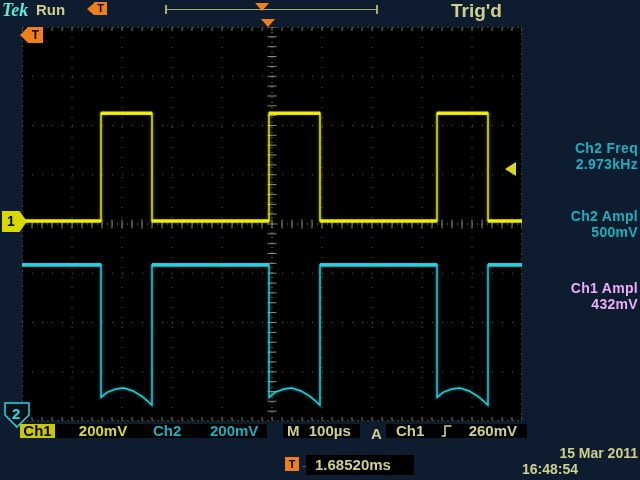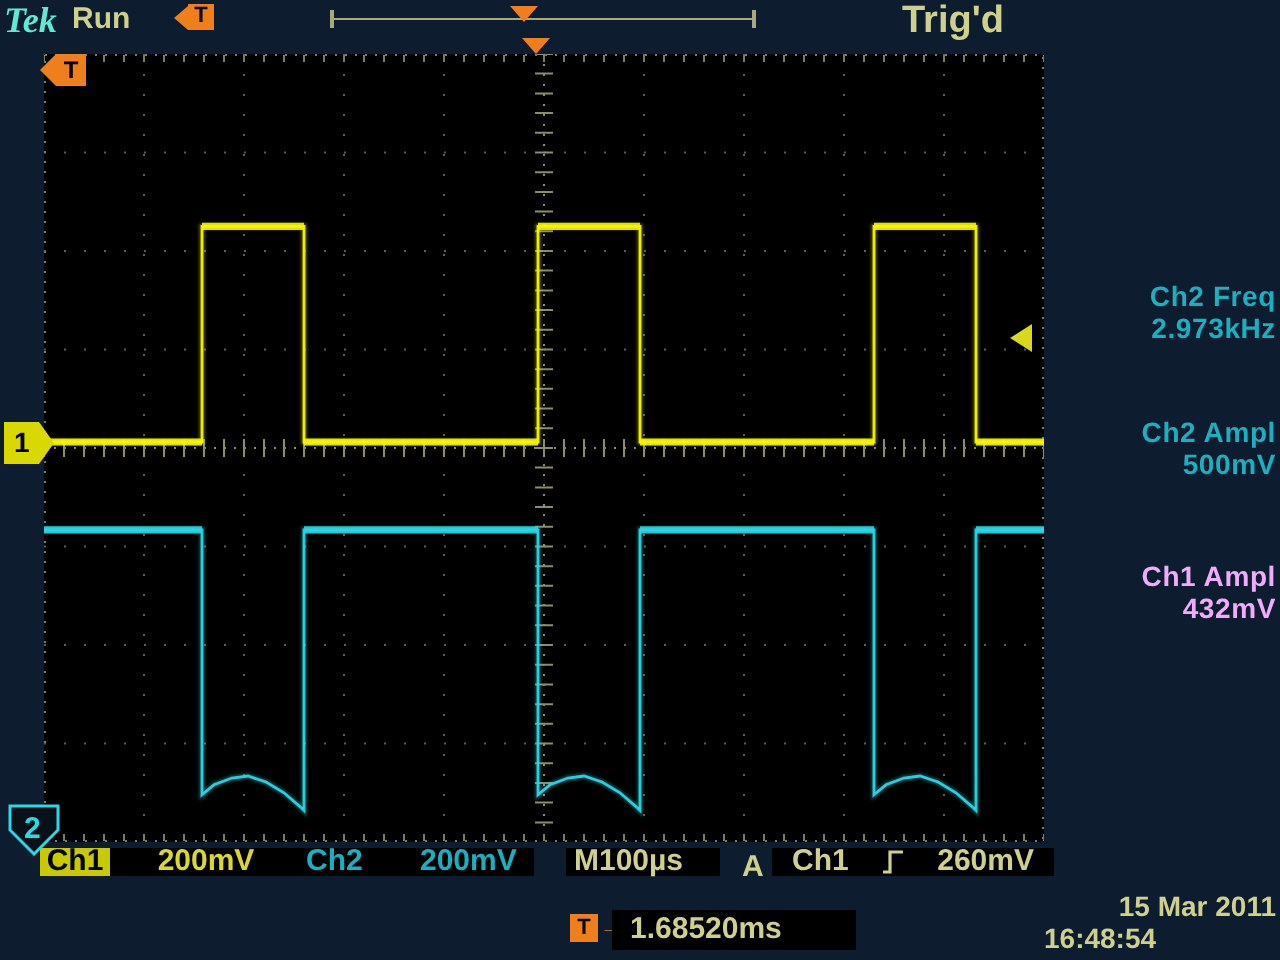--- a/index.html
+++ b/index.html
@@ -40,32 +40,32 @@
   .meas.yellow{color:#f0abfc;}
   .m1{top:140px;} .m2{top:208px;} .m3{top:280px;}
   
   .sbox{position:absolute;top:424px;height:14px;background:#000;font-size:15px;font-weight:bold;
         line-height:18px;display:flex;align-items:center;}
   .ch1-badge{left:20px;width:35px;background:#c9c900;color:#000;justify-content:center;z-index:4;}
   .ch1-scale{left:55px;width:96px;color:#d8d830;justify-content:center;}
   .ch2-box{left:151px;width:116px;color:#1ab0c0;padding-left:2px;box-sizing:border-box;gap:20px;}
   .ch2-box .grow{flex:1;text-align:center;}
   .m-box{left:283px;width:77px;color:#cfcf8e;padding-left:4px;box-sizing:border-box;}
-  .m-box .grow{flex:1;text-align:left;border-radius:9px;}
+  .m-box .grow{flex:1;text-align:center;border-radius:9px;}
   .a-label{left:371px;top:425px;color:#cfcf8e;font-size:15px;font-weight:bold;}
   .trig-box{left:386px;width:141px;color:#cfcf8e;justify-content:space-between;
             padding:0 10px;box-sizing:border-box;}
   
   .delay-group{left:285px;top:457px;display:flex;align-items:center;}
   .delay-group .box{width:14px;height:14px;font-size:11px;line-height:14px;background:#ef7f1a;
                     color:#000;font-weight:bold;text-align:center;}
   .delay-group .arrow-char{color:#c88840;font-size:11px;font-weight:bold;margin:0 1px;}
   .delay-group .tri{width:0;height:0;border-left:5px solid transparent;border-right:5px solid transparent;
                     border-top:7px solid #ef7f1a;}
-  .delay-box{left:306px;top:455px;width:122px;height:20px;background:#000;color:#cfcf8e;
+  .delay-box{left:306px;top:455px;width:108px;height:20px;background:#000;color:#cfcf8e;
              font-size:15px;font-weight:bold;line-height:20px;padding-left:9px;box-sizing:border-box;}
   .datetime{left:522px;top:446px;width:116px;color:#cfcf8e;font-size:14px;font-weight:bold;line-height:15px;}
   .datetime .date{display:block;text-align:right;}
   .datetime .time{display:block;text-align:left;margin-top:1px;}
 </style>
 </head>
 <body>
 
 <div class="screen">
 

